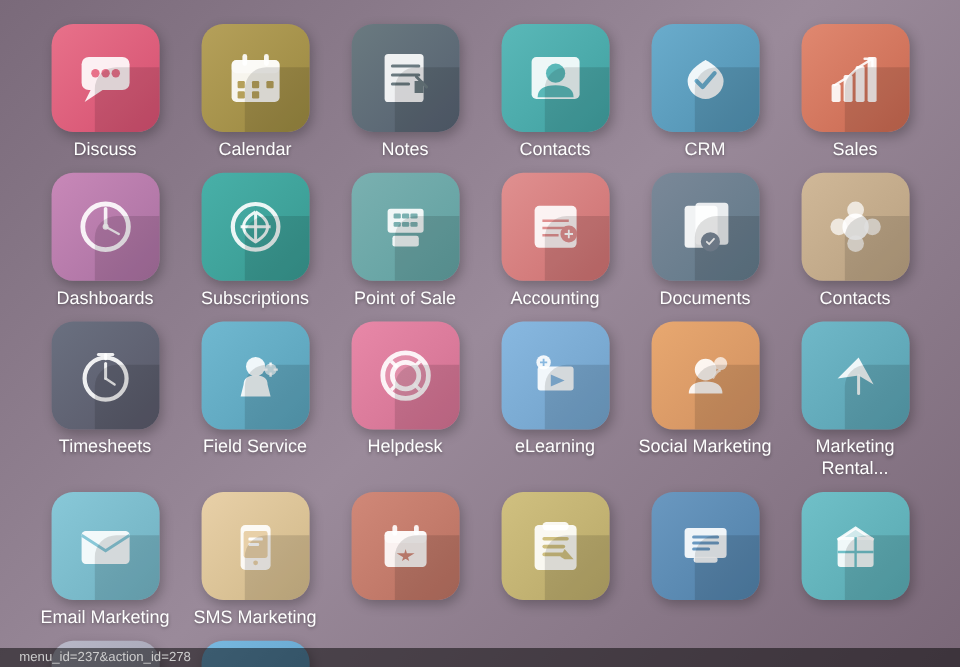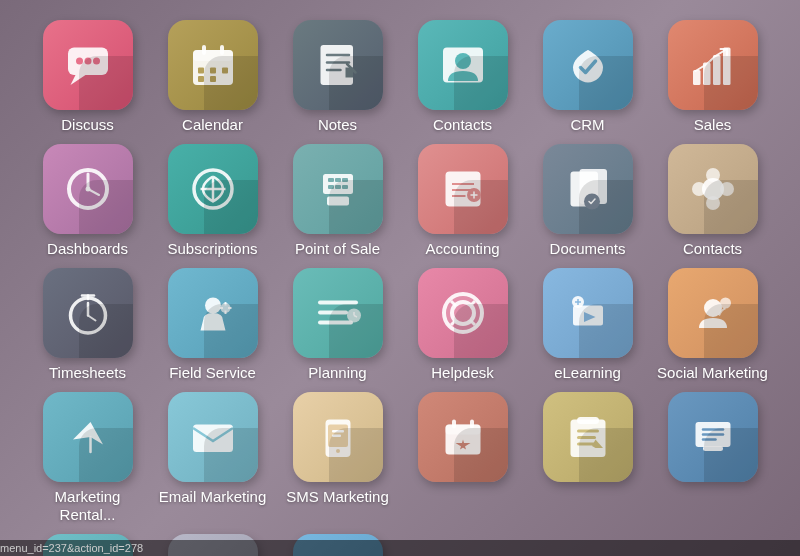--- a/index.html
+++ b/index.html
@@ -104,21 +104,21 @@
     }
 
     .status-bar {
       position: absolute;
       bottom: 0;
       left: 0;
       right: 0;
       background: rgba(0,0,0,0.5);
       color: #ccc;
       font-size: 11px;
-      padding: 2px 0;
+      padding: 2px 16px;
       z-index: 10;
     }
   </style>
 </head>
 <body>
 
 <div class="app-grid">
 <div class="app-item">
       <div class="app-icon-wrap bg-pink">
         <svg class="icon-svg" viewBox="0 0 100 100">
@@ -285,33 +285,20 @@
           <circle cx="75" cy="40" r="10" fill="rgba(255,255,255,0.7)"></circle>
           <line x1="75" y1="28" x2="75" y2="35" stroke="rgba(255,255,255,0.9)" stroke-width="4"></line>
           <line x1="75" y1="45" x2="75" y2="52" stroke="rgba(255,255,255,0.9)" stroke-width="4"></line>
           <line x1="63" y1="40" x2="70" y2="40" stroke="rgba(255,255,255,0.9)" stroke-width="4"></line>
           <line x1="80" y1="40" x2="87" y2="40" stroke="rgba(255,255,255,0.9)" stroke-width="4"></line>
         </svg>
       </div>
       <div class="app-label">Field Service</div>
     </div>
     <div class="app-item">
-      <div class="app-icon-wrap bg-plan">
-        <svg class="icon-svg" viewBox="0 0 100 100">
-          <rect x="10" y="25" width="80" height="8" rx="4" fill="rgba(255,255,255,0.9)"></rect>
-          <rect x="10" y="45" width="60" height="8" rx="4" fill="rgba(255,255,255,0.9)"></rect>
-          <rect x="10" y="65" width="70" height="8" rx="4" fill="rgba(255,255,255,0.9)"></rect>
-          <circle cx="82" cy="55" r="14" fill="rgba(255,255,255,0.7)"></circle>
-          <line x1="82" y1="48" x2="82" y2="55" stroke="rgba(255,255,255,0.9)" stroke-width="3"></line>
-          <line x1="82" y1="55" x2="88" y2="58" stroke="rgba(255,255,255,0.9)" stroke-width="3"></line>
-        </svg>
-      </div>
-      <div class="app-label">Planning</div>
-    </div>
-    <div class="app-item">
       <div class="app-icon-wrap bg-help">
         <svg class="icon-svg" viewBox="0 0 100 100">
           <circle cx="50" cy="50" r="38" fill="rgba(255,255,255,0.15)"></circle>
           <circle cx="50" cy="50" r="38" fill="none" stroke="rgba(255,255,255,0.9)" stroke-width="8"></circle>
           <circle cx="50" cy="50" r="22" fill="none" stroke="rgba(255,255,255,0.9)" stroke-width="8"></circle>
           <line x1="26" y1="26" x2="36" y2="36" stroke="rgba(255,255,255,0.9)" stroke-width="6"></line>
           <line x1="74" y1="26" x2="64" y2="36" stroke="rgba(255,255,255,0.9)" stroke-width="6"></line>
           <line x1="26" y1="74" x2="36" y2="64" stroke="rgba(255,255,255,0.9)" stroke-width="6"></line>
           <line x1="74" y1="74" x2="64" y2="64" stroke="rgba(255,255,255,0.9)" stroke-width="6"></line>
         </svg>

